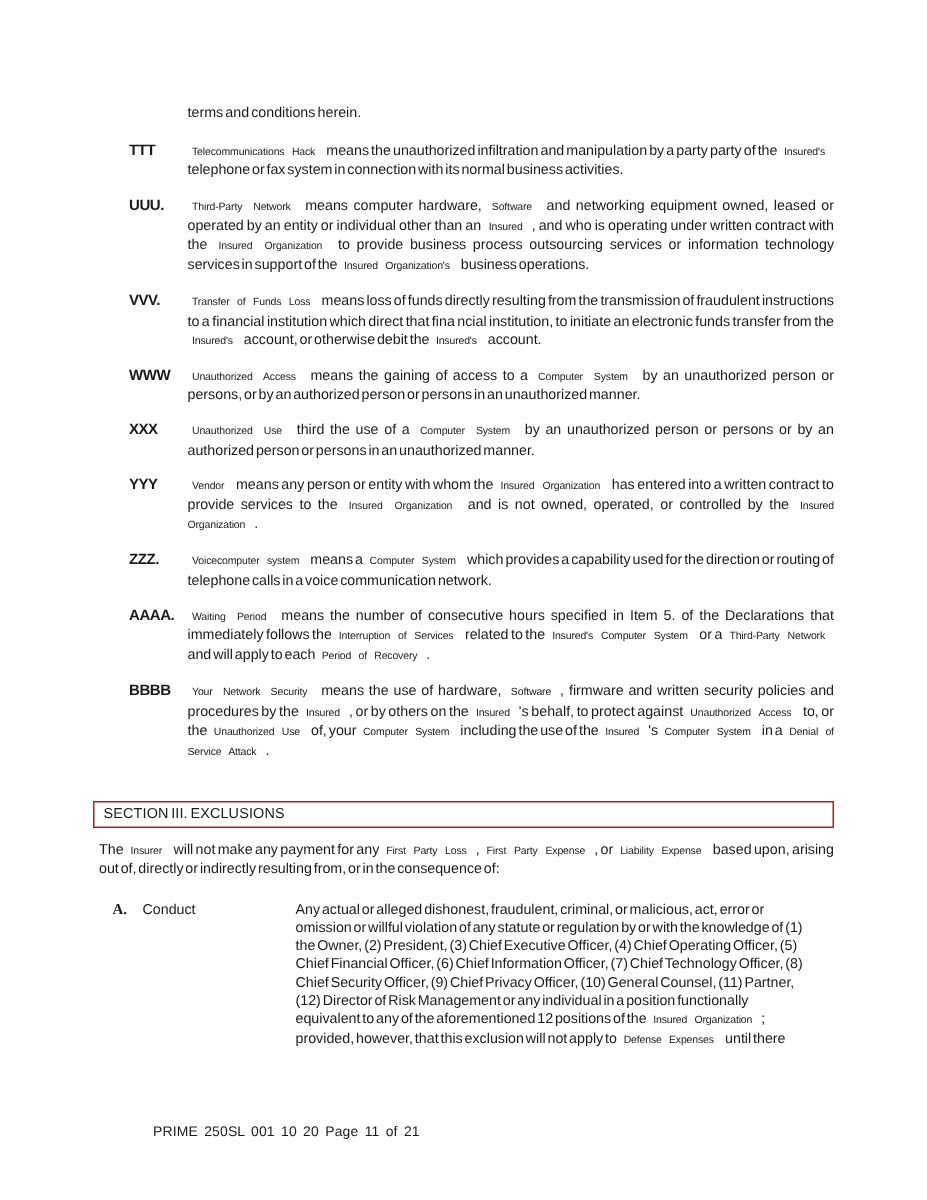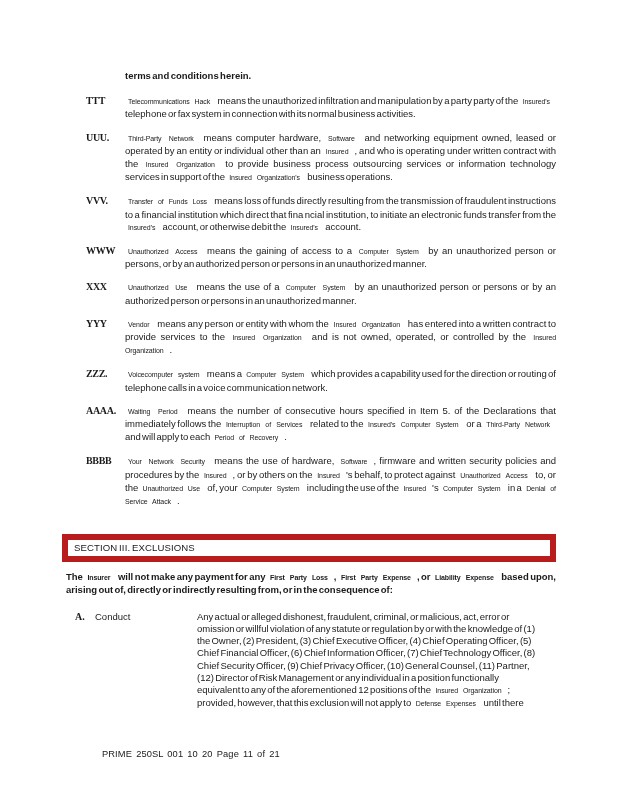--- a/index.html
+++ b/index.html
@@ -3,38 +3,38 @@
 <meta charset="utf-8">
 <style>
   html,body{margin:0;padding:0;background:#e8e8e8;}
   .page{
     position:relative;width:618px;height:800px;margin:0 auto;
     background:#ffffff;color:#1a1a1a;
     font-family:"Liberation Sans",sans-serif;
     font-size:9.5px;line-height:12.2px;overflow:hidden;
   }
   .content{position:absolute;left:62px;top:70px;width:494px;}
-  p{margin:0;font-weight:bold;}
+  p{margin:0;}
   .intro-line{margin:0 0 13px 63px;word-spacing:-1.2px;}
   .def{
     position:relative;padding-left:63px;margin-bottom:11px;
     text-align:justify;word-spacing:-1.4px;
   }
   .def-label{
     position:absolute;left:24px;top:0;
-    font-family:Liberation Serif, serif;font-weight:700;font-size:10px;
+    font-family:Liberation Sans, sans-serif;font-weight:700;font-size:10px;
     word-spacing:0;letter-spacing:-0.3px;
   }
   .seg-t{
     font-size:7px;letter-spacing:-0.1px;word-spacing:3px;
     padding:0 6px 0 3px;
   }
   .seg-n{word-spacing:-1.4px;}
   .section-box{
-    border:6px solid #b91c1c;margin-top:26px;
+    border:1px solid #b91c1c;margin-top:26px;
     padding:2px 4px 3px 6px;font-size:9.6px;line-height:11px;
     word-spacing:-1px;letter-spacing:0.1px;
   }
   .excl-intro{margin:9px 0 0 4px;text-align:justify;word-spacing:-1.4px;}
   .excl-a{position:relative;margin-top:14px;padding-left:135px;word-spacing:-1.2px;}
   .excl-a-letter{
     position:absolute;left:13px;top:0;
     font-family:"Liberation Serif",serif;font-weight:700;font-size:10px;
   }
   .excl-a-title{position:absolute;left:33px;top:0;text-align:center;}
@@ -50,21 +50,21 @@
 <div class="page">
   <div class="content">
 
     <p class="intro-line">terms and conditions herein.</p>
 
     <div id="defs">
         <div class="def"><span class="def-label">TTT</span><span class="seg-t">Telecommunications Hack</span> <span class="seg-n">means the unauthorized infiltration and manipulation by a party party of the</span> <span class="seg-t">Insured's</span> <span class="seg-n">telephone or fax system in connection with its normal business activities.</span></div>
         <div class="def"><span class="def-label">UUU.</span><span class="seg-t">Third-Party Network</span> <span class="seg-n">means computer hardware,</span> <span class="seg-t">Software</span> <span class="seg-n">and networking equipment owned, leased or operated by an entity or individual other than an</span> <span class="seg-t">Insured</span><span class="seg-n">, and who is operating under written contract with the</span> <span class="seg-t">Insured Organization</span> <span class="seg-n">to provide business process outsourcing services or information technology services in support of the</span> <span class="seg-t">Insured Organization's</span> <span class="seg-n">business operations.</span></div>
         <div class="def"><span class="def-label">VVV.</span><span class="seg-t">Transfer of Funds Loss</span> <span class="seg-n">means loss of funds directly resulting from the transmission of fraudulent instructions to a financial institution which direct that fina ncial institution, to initiate an electronic funds transfer from the</span> <span class="seg-t">Insured's</span> <span class="seg-n">account, or otherwise debit the</span> <span class="seg-t">Insured's</span> <span class="seg-n">account.</span></div>
         <div class="def"><span class="def-label">WWW</span><span class="seg-t">Unauthorized Access</span> <span class="seg-n">means the gaining of access to a</span> <span class="seg-t">Computer System</span> <span class="seg-n">by an unauthorized person or persons, or by an authorized person or persons in an unauthorized manner.</span></div>
-        <div class="def"><span class="def-label">XXX</span><span class="seg-t">Unauthorized Use</span> <span class="seg-n">means the use of a</span> <span class="seg-t">Computer System</span> <span class="seg-n">by an unauthorized person or persons or by an authorized person or persons in an unauthorized manner.</span></div>
+        <div class="def"><span class="def-label">XXX</span><span class="seg-t">Unauthorized Use</span> <span class="seg-n">third the use of a</span> <span class="seg-t">Computer System</span> <span class="seg-n">by an unauthorized person or persons or by an authorized person or persons in an unauthorized manner.</span></div>
         <div class="def"><span class="def-label">YYY</span><span class="seg-t">Vendor</span> <span class="seg-n">means any person or entity with whom the</span> <span class="seg-t">Insured Organization</span> <span class="seg-n">has entered into a written contract to provide services to the</span> <span class="seg-t">Insured Organization</span> <span class="seg-n">and is not owned, operated, or controlled by the</span> <span class="seg-t">Insured Organization</span><span class="seg-n">.</span></div>
         <div class="def"><span class="def-label">ZZZ.</span><span class="seg-t">Voicecomputer system</span> <span class="seg-n">means a</span> <span class="seg-t">Computer System</span> <span class="seg-n">which provides a capability used for the direction or routing of telephone calls in a voice communication network.</span></div>
         <div class="def"><span class="def-label">AAAA.</span><span class="seg-t">Waiting Period</span> <span class="seg-n">means the number of consecutive hours specified in Item 5. of the Declarations that immediately follows the</span> <span class="seg-t">Interruption of Services</span> <span class="seg-n">related to the</span> <span class="seg-t">Insured's Computer System</span> <span class="seg-n">or a</span> <span class="seg-t">Third-Party Network</span> <span class="seg-n">and will apply to each</span> <span class="seg-t">Period of Recovery</span><span class="seg-n">.</span></div>
         <div class="def"><span class="def-label">BBBB</span><span class="seg-t">Your Network Security</span> <span class="seg-n">means the use of hardware,</span> <span class="seg-t">Software</span><span class="seg-n">, firmware and written security policies and procedures by the</span> <span class="seg-t">Insured</span><span class="seg-n">, or by others on the</span> <span class="seg-t">Insured</span><span class="seg-n">'s behalf, to protect against</span> <span class="seg-t">Unauthorized Access</span> <span class="seg-n">to, or the</span> <span class="seg-t">Unauthorized Use</span> <span class="seg-n">of, your</span> <span class="seg-t">Computer System</span> <span class="seg-n">including the use of the</span> <span class="seg-t">Insured</span><span class="seg-n">'s</span> <span class="seg-t">Computer System</span> <span class="seg-n">in a</span> <span class="seg-t">Denial of Service Attack</span><span class="seg-n">.</span></div>
       </div>
 
     <div class="section-box">
       <span>SECTION III. EXCLUSIONS</span>
     </div>
 

